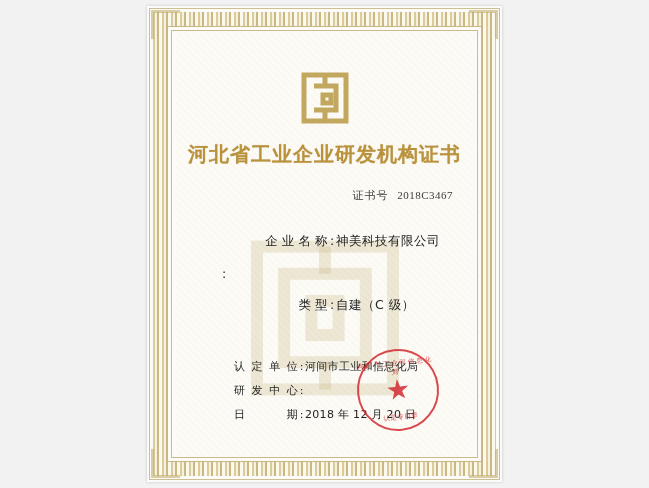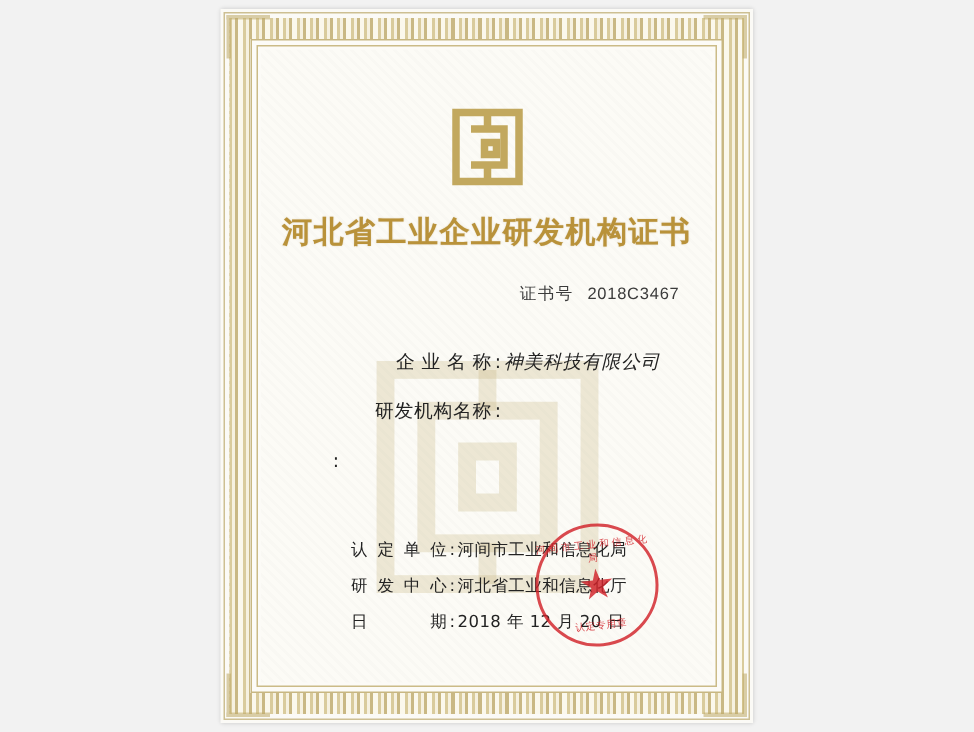--- a/index.html
+++ b/index.html
@@ -140,21 +140,21 @@
     text-shadow: 0 0 1px rgba(150,110,30,0.35);
   }
 
   
   .cert-no {
     position: absolute;
     right: 22px;
     top: 155px;
     font-size: 11px;
     color: #3b3b3b;
-    font-family: Liberation Sans, sans-serif;
+    font-family: Liberation Serif, serif;
     white-space: nowrap;
   }
   .cert-no .label { letter-spacing: 1px; }
   .cert-no .value { margin-left: 6px; letter-spacing: .5px; }
 
   
   .fields {
     position: absolute;
     left: 46px;
     right: 30px;
@@ -163,34 +163,33 @@
   .field-row {
     display: flex;
     align-items: baseline;
     margin-bottom: 16px;
     font-size: 12.5px;
     color: #232323;
   }
   .field-label {
     width: 108px;
     text-align: right;
-    font-family: Liberation Sans, sans-serif;
+    font-family: Liberation Serif, serif;
     letter-spacing: .5px;
     white-space: nowrap;
   }
   .field-colon {
     width: 8px;
     text-align: center;
   }
   .field-value {
     flex: 1;
     font-family: "DejaVu Sans", sans-serif;
     letter-spacing: .5px;
     white-space: nowrap;
-    font-style: italic;
   }
 
   
   .footer {
     position: absolute;
     left: 60px;
     right: 24px;
     bottom: 24px;
     font-size: 11px;
     color: #232323;
@@ -308,38 +307,38 @@
         <span class="value">2018C3467</span>
       </div>
 
       <div class="fields">
         <div class="field-row">
           <div class="field-label">企 业 名 称</div>
           <div class="field-colon">:</div>
           <div class="field-value">神美科技有限公司</div>
         </div>
         <div class="field-row">
-          <div class="field-label">研发机构名称</div>
           <div class="field-colon">:</div>
         </div>
         <div class="field-row">
+          <div class="field-label">类      型</div>
           <div class="field-colon">:</div>
+          <div class="field-value">自建（C 级）</div>
         </div>
       </div>
 
       <div class="footer">
         <div class="footer-row">
           <div class="footer-label">认定单位</div>
           <div class="footer-colon">:</div>
           <div class="footer-value">河间市工业和信息化局</div>
         </div>
         <div class="footer-row">
           <div class="footer-label">研发中心</div>
           <div class="footer-colon">:</div>
-          <div class="footer-value">河北省工业和信息化厅</div>
         </div>
         <div class="footer-row">
           <div class="footer-label">日  期</div>
           <div class="footer-colon">:</div>
           <div class="footer-value">2018 年 12 月 20 日</div>
         </div>
       </div>
 
       <div class="seal">
         <div class="seal-top">河间市工业和信息化局</div>

